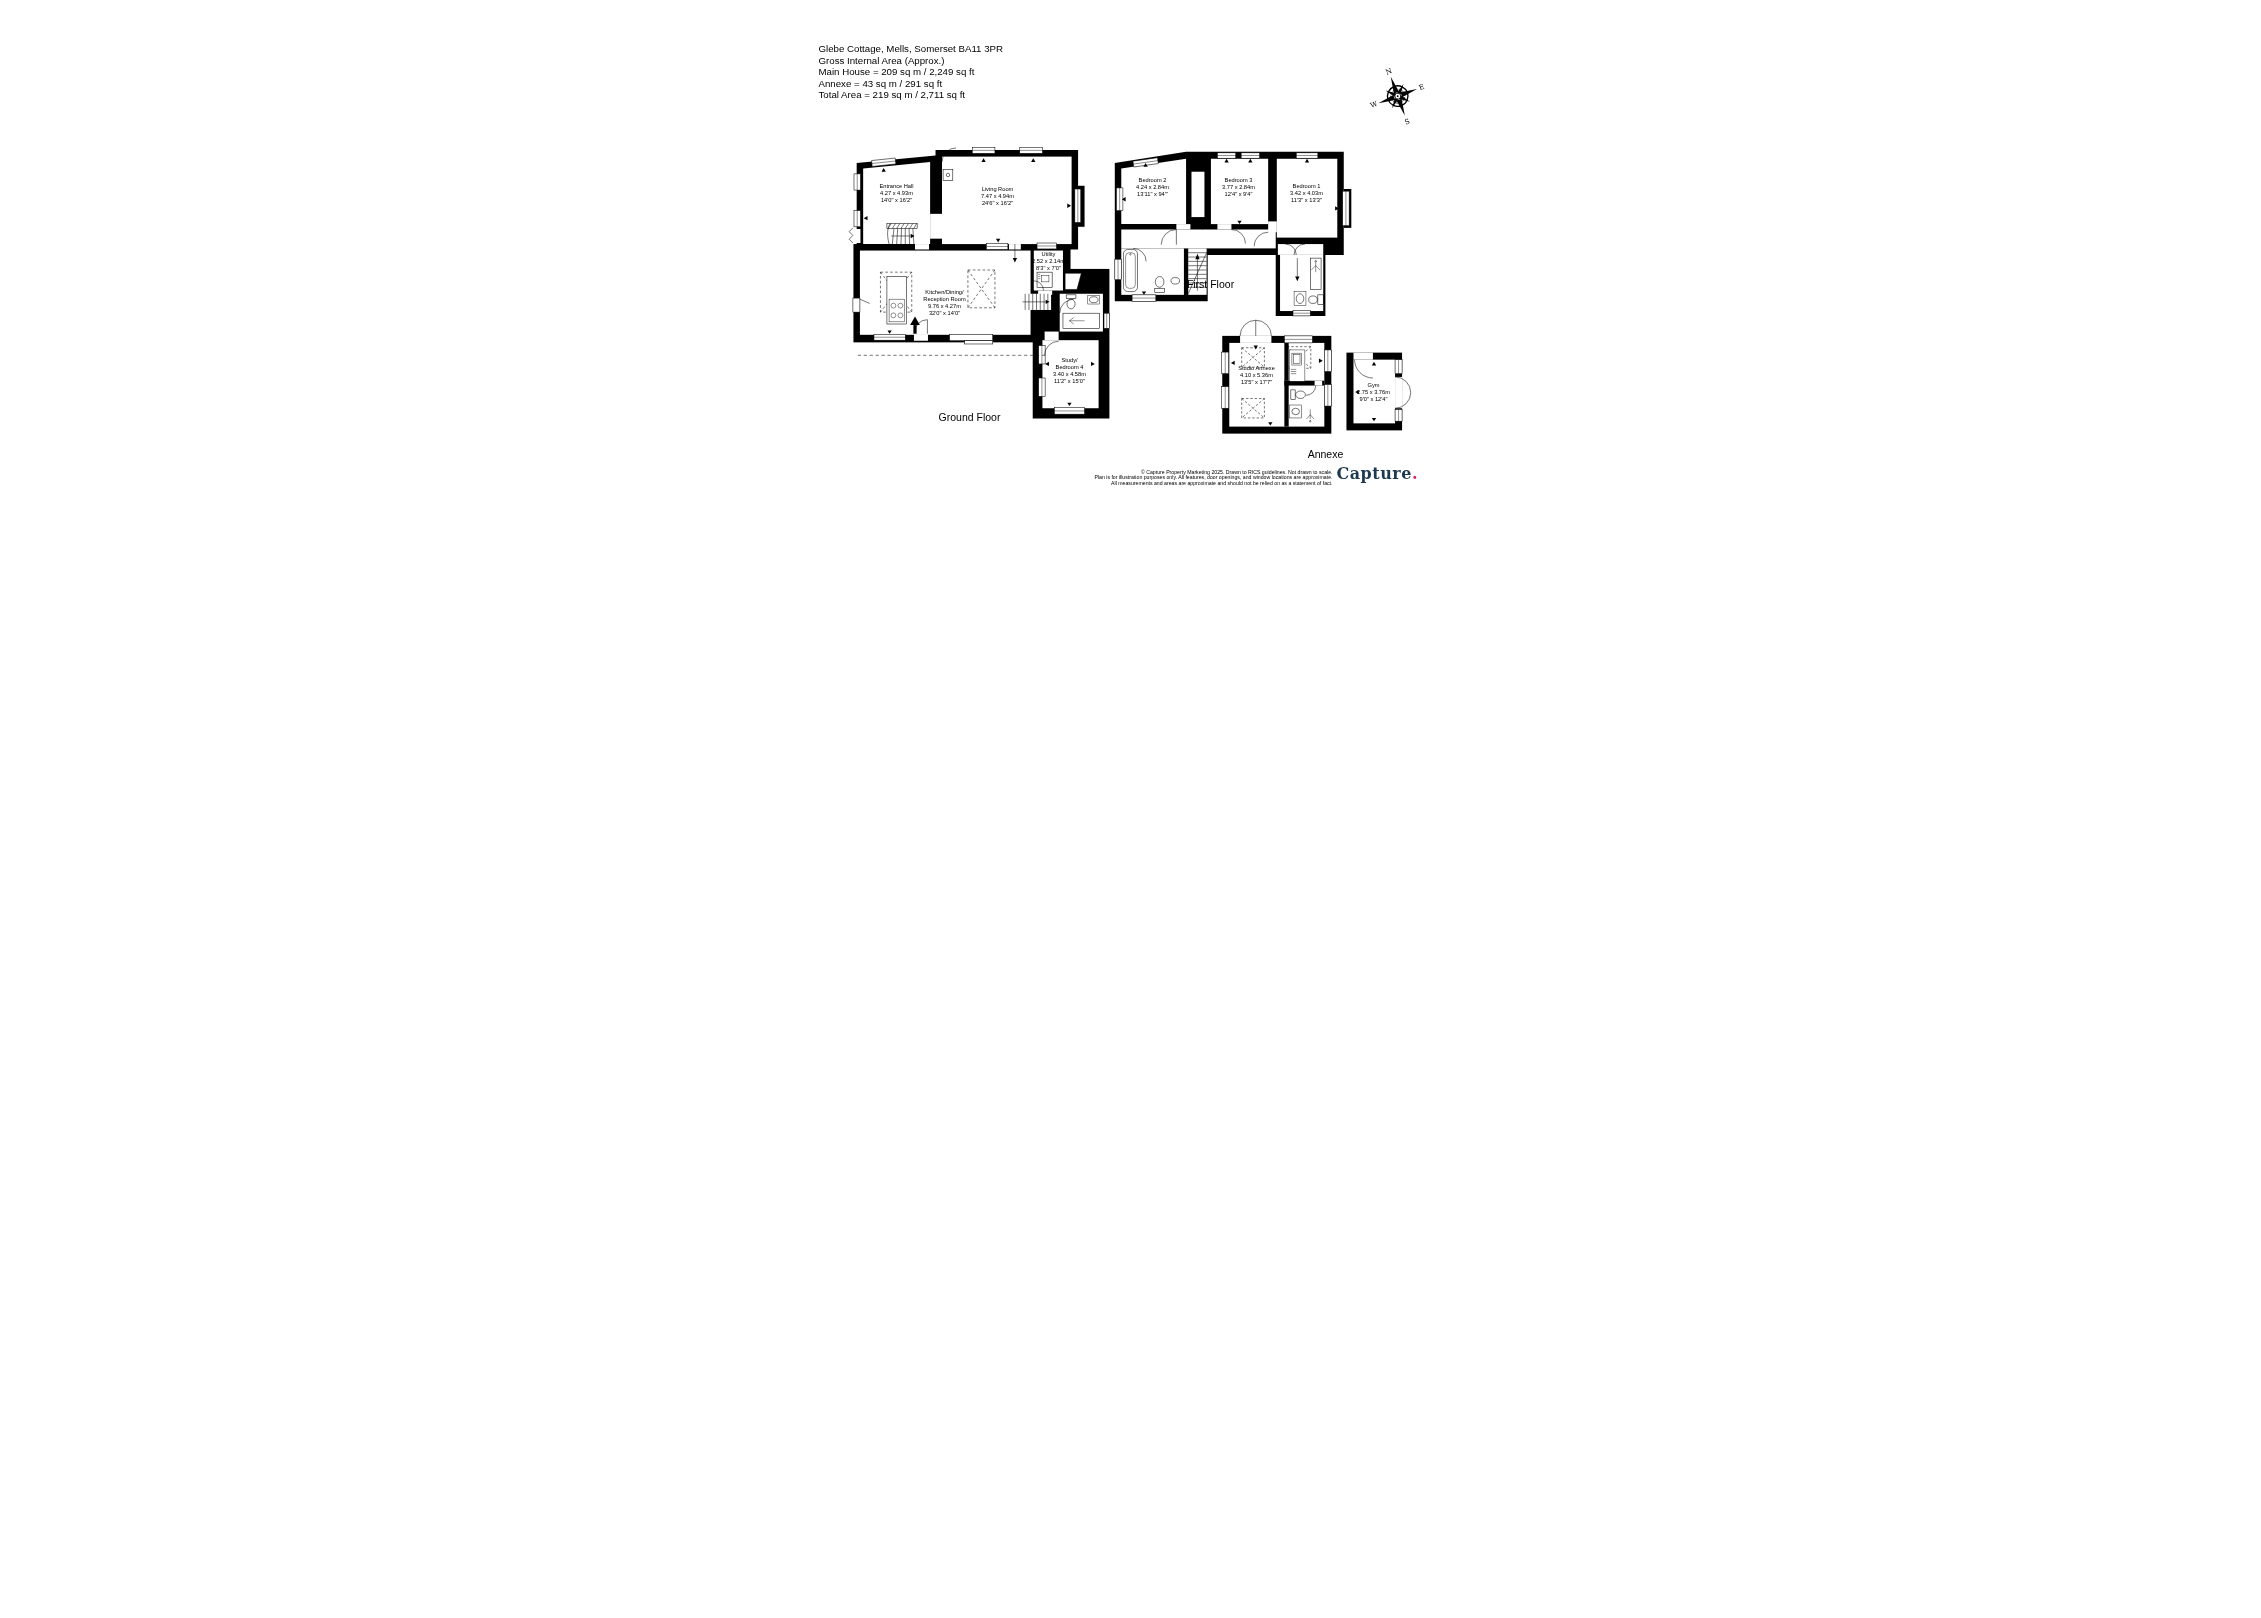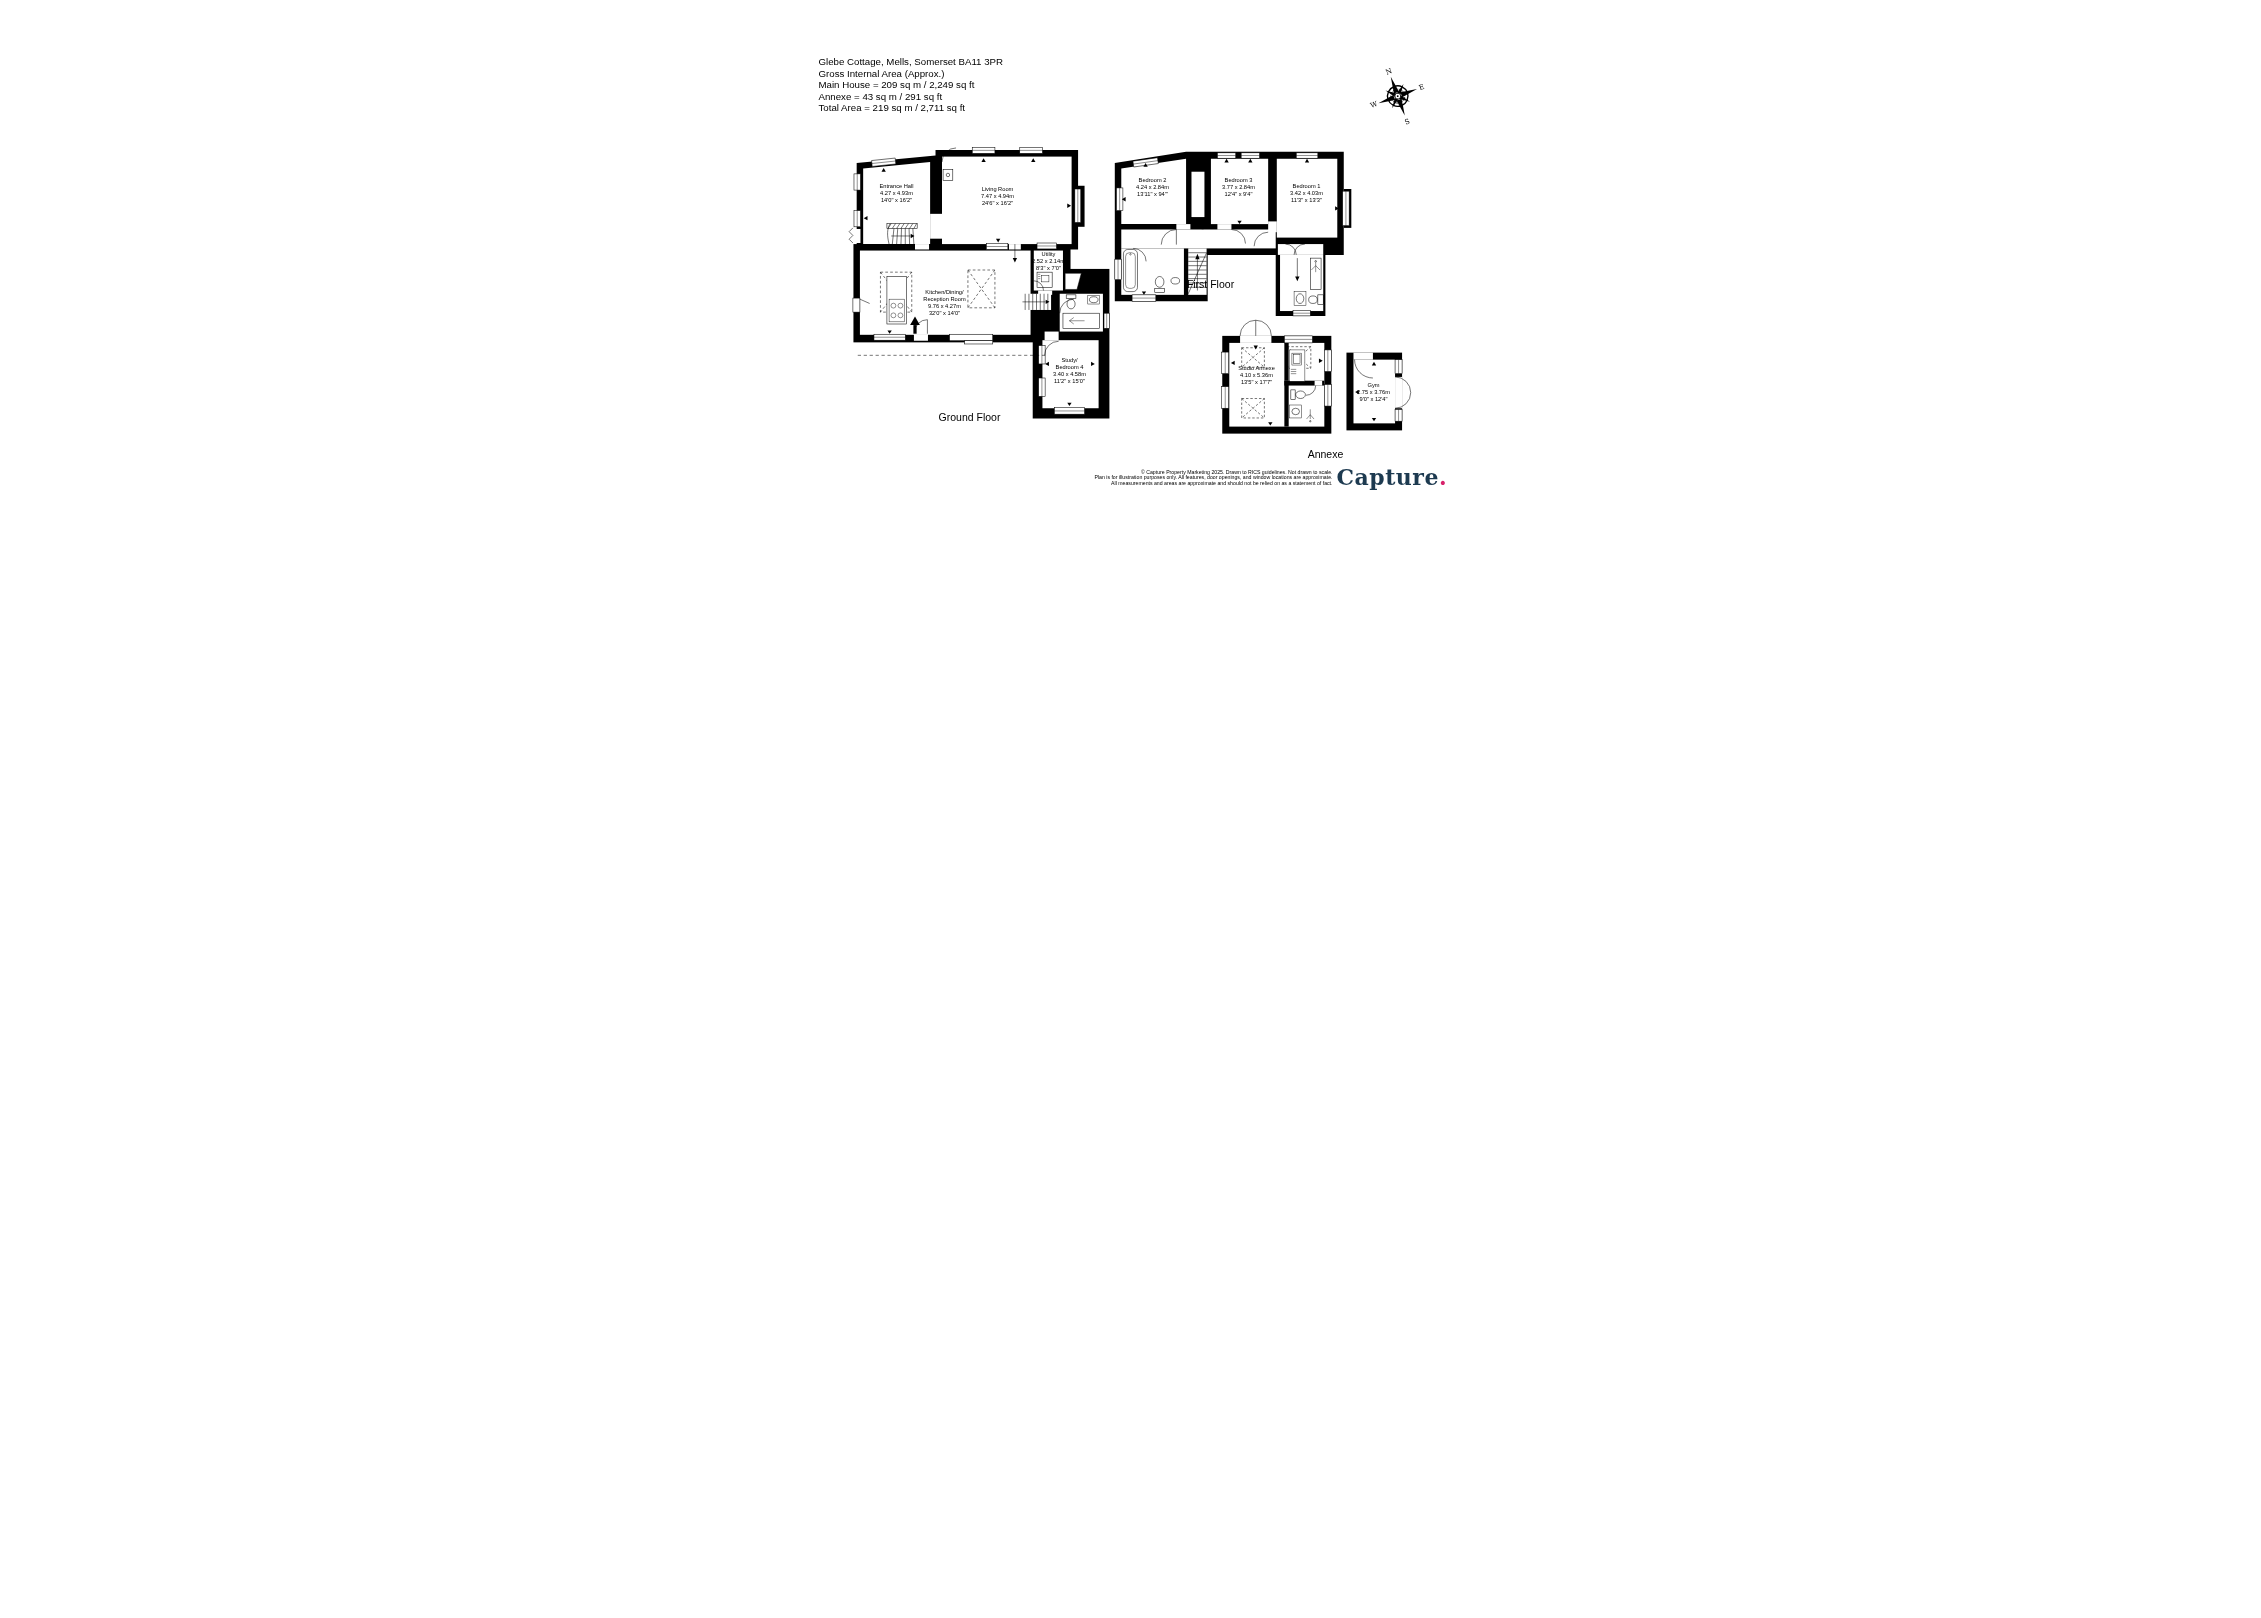--- a/index.html
+++ b/index.html
@@ -1,26 +1,26 @@
 <!DOCTYPE html>
 <html style="font-size:8.6px"><head>
 <meta charset="utf-8">
 <style>
   html,body{margin:0;padding:0;background:#ffffff;}
   .page{position:relative;width:754px;height:540px;background:#fff;
         font-family:"Liberation Sans",sans-serif;color:#000;overflow:hidden;margin:0 auto;}
   .plan-svg{position:absolute;left:0;top:0;}
-  .hdr{position:absolute;left:65px;top:56px;font-size:9.7px;line-height:11.6px;}
+  .hdr{position:absolute;left:65px;top:43px;font-size:9.7px;line-height:11.6px;}
   .plan-label{position:absolute;transform:translate(-50%,-50%);text-align:center;
               font-size:5.7px;line-height:7px;white-space:nowrap;}
   .floor-label{position:absolute;transform:translate(-50%,-50%);font-size:10.5px;white-space:nowrap;margin-top:14px;}
   .footer{position:absolute;right:175px;top:470px;text-align:right;
           font-size:5.2px;line-height:5.4px;white-space:nowrap;}
   .logo{position:absolute;left:583px;top:466px;font-family:"DejaVu Serif",serif;
-        font-weight:bold;font-size:22px;color:#1d3a50;letter-spacing:0.5px;line-height:1;}
+        font-weight:bold;font-size:16px;color:#1d3a50;letter-spacing:0.5px;line-height:1;}
   .logo .dot{color:#d7226b;}
 </style>
 </head>
 <body>
 
 <div class="page">
 
   <svg class="plan-svg" width="754" height="540" viewBox="0 0 1396 1000">
 
     <g transform="translate(1192,178) rotate(-20)">

